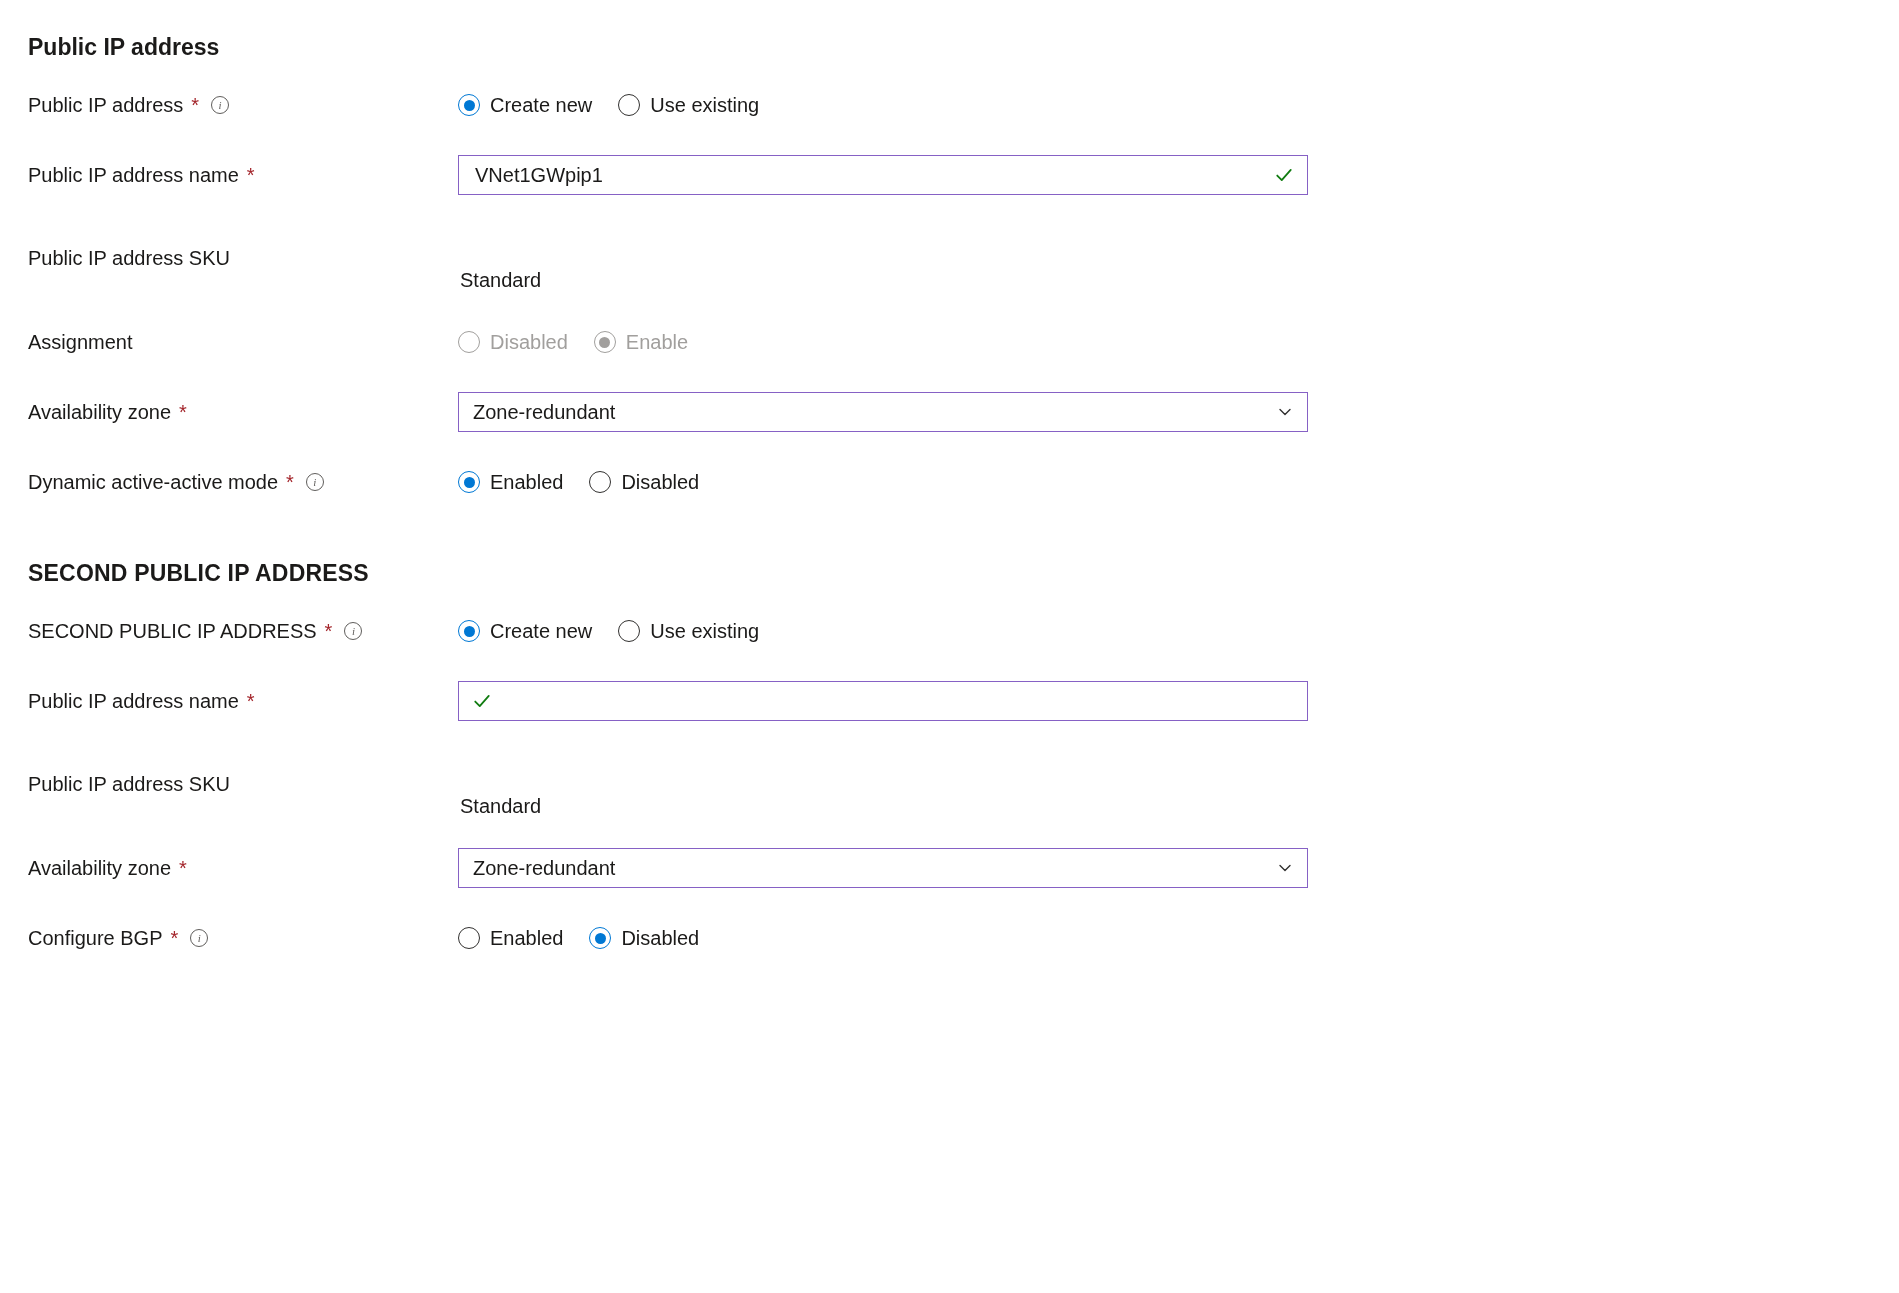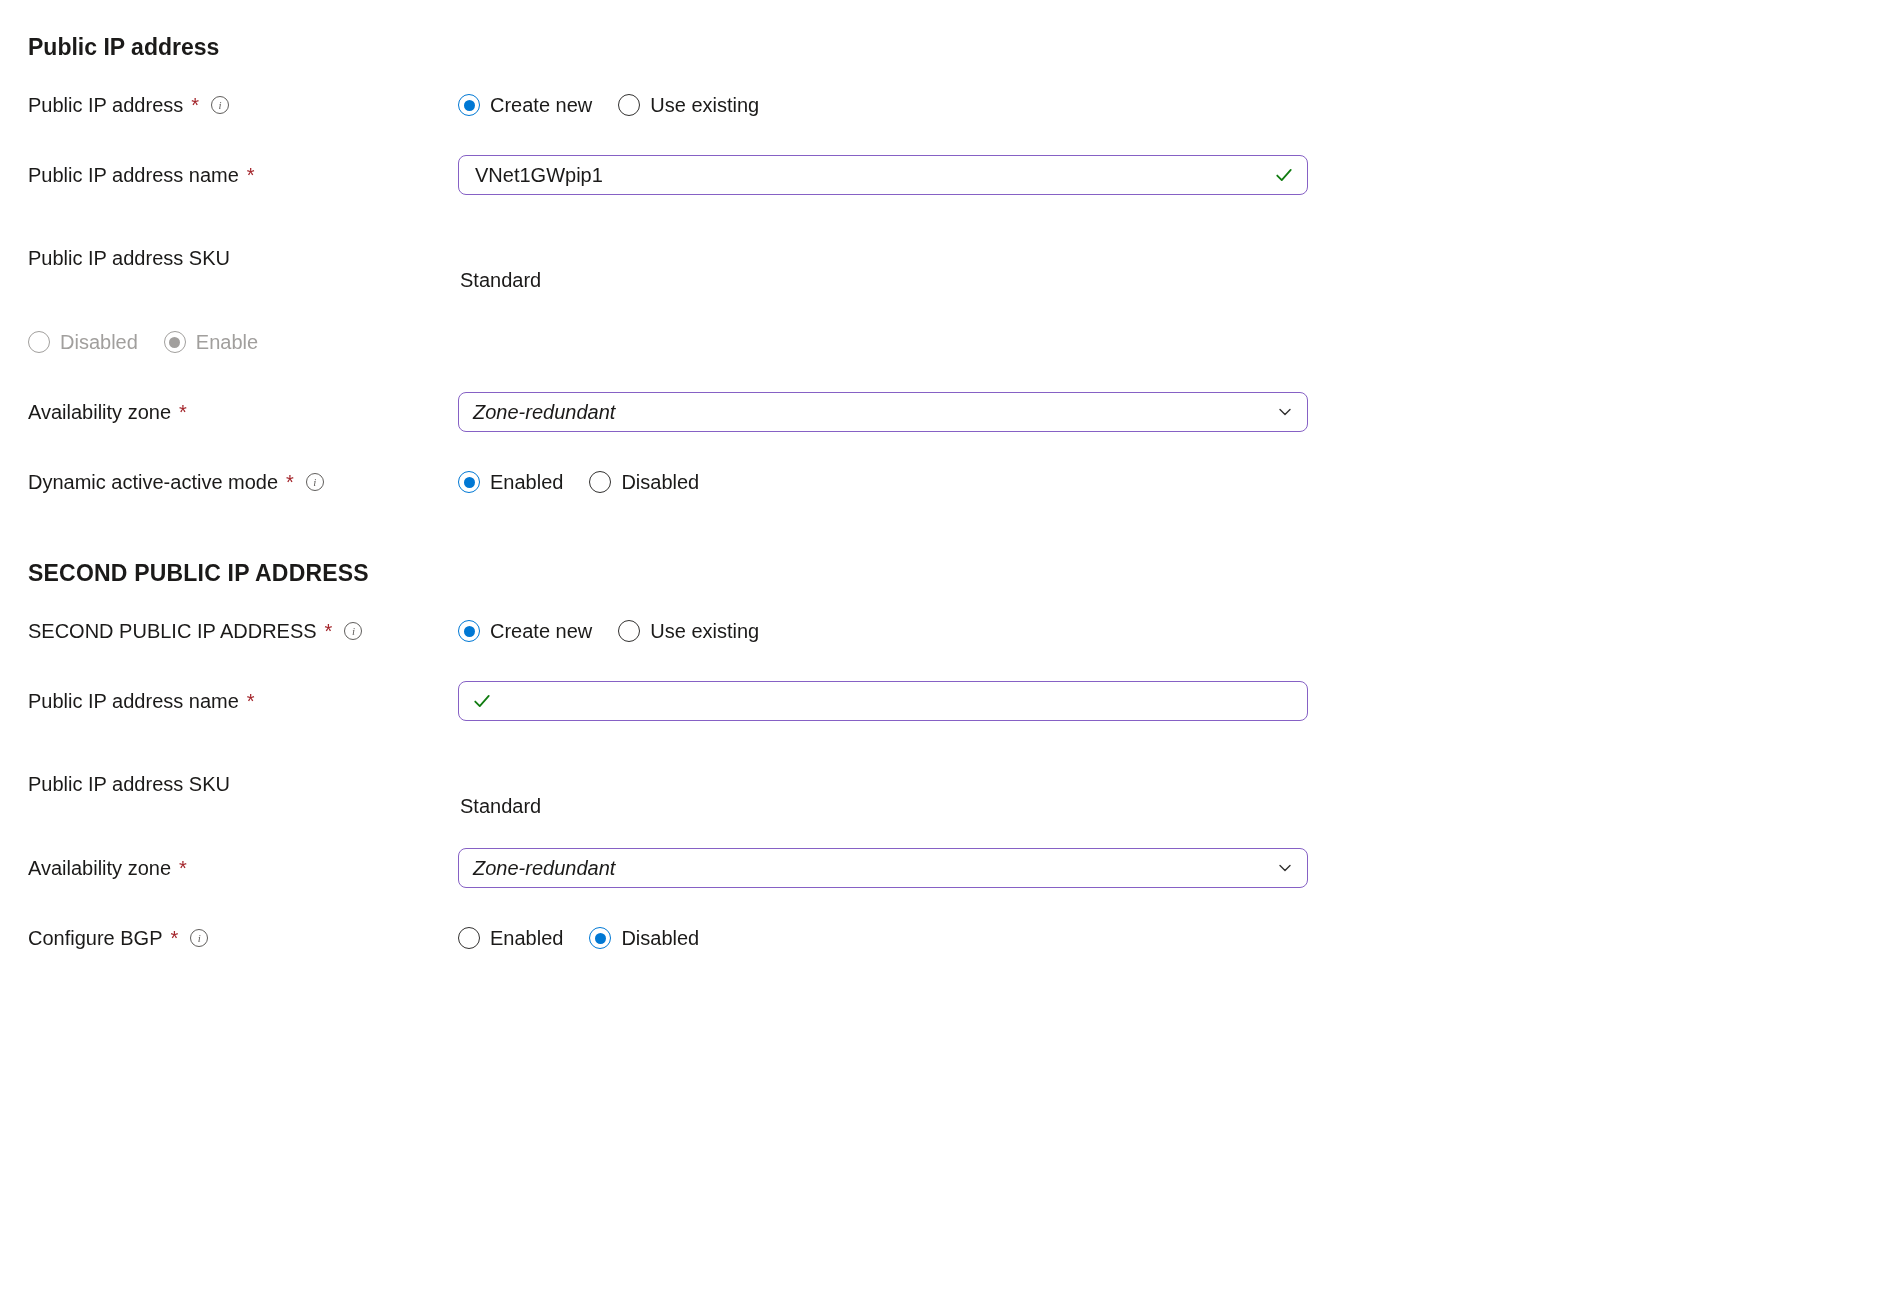--- a/index.html
+++ b/index.html
@@ -129,21 +129,21 @@
     display: block;
   }
   .radio.disabled.selected .circle {
     border-color: var(--disabled);
   }
 
   .text-input, .dropdown {
     height: 40px;
     box-sizing: border-box;
     border: 1px solid var(--border-purple);
-    border-radius: 8px;
+    border-radius: 0;
     padding: 0 14px;
     font-size: 20px;
     background: #fff;
     width: 100%;
     display: flex;
     align-items: center;
     justify-content: space-between;
     gap: 10px;
     position: relative;
   }
@@ -151,21 +151,21 @@
     border: none;
     outline: none;
     flex: 1;
     font-size: 20px;
     font-family: inherit;
     color: var(--text);
     background: transparent;
   }
   .check-icon svg { display:block; }
   .chevron-icon svg { display:block; }
-  .dropdown { cursor: pointer; font-style: italic; }
+  .dropdown { cursor: pointer; }
   .dropdown .value { flex: 1; }
 </style>
 </head>
 <body>
 
 <div class="page">
 
   <div class="section-heading">Public IP address</div>
 
   <div class="row">
@@ -208,20 +208,23 @@
   </div>
 
   <div class="row">
     <div class="label-col">
       <span>Public IP address SKU</span>
     </div>
     <div class="field-col static">Standard</div>
   </div>
 
   <div class="row">
+    <div class="label-col">
+      <span>Assignment</span>
+    </div>
     <div class="field-col">
       <div class="radio-group">
         <div class="radio disabled">
           <span class="circle"></span>
           <span class="txt">Disabled</span>
         </div>
         <div class="radio disabled selected">
           <span class="circle">
               <span class="dot"></span>
             </span>

